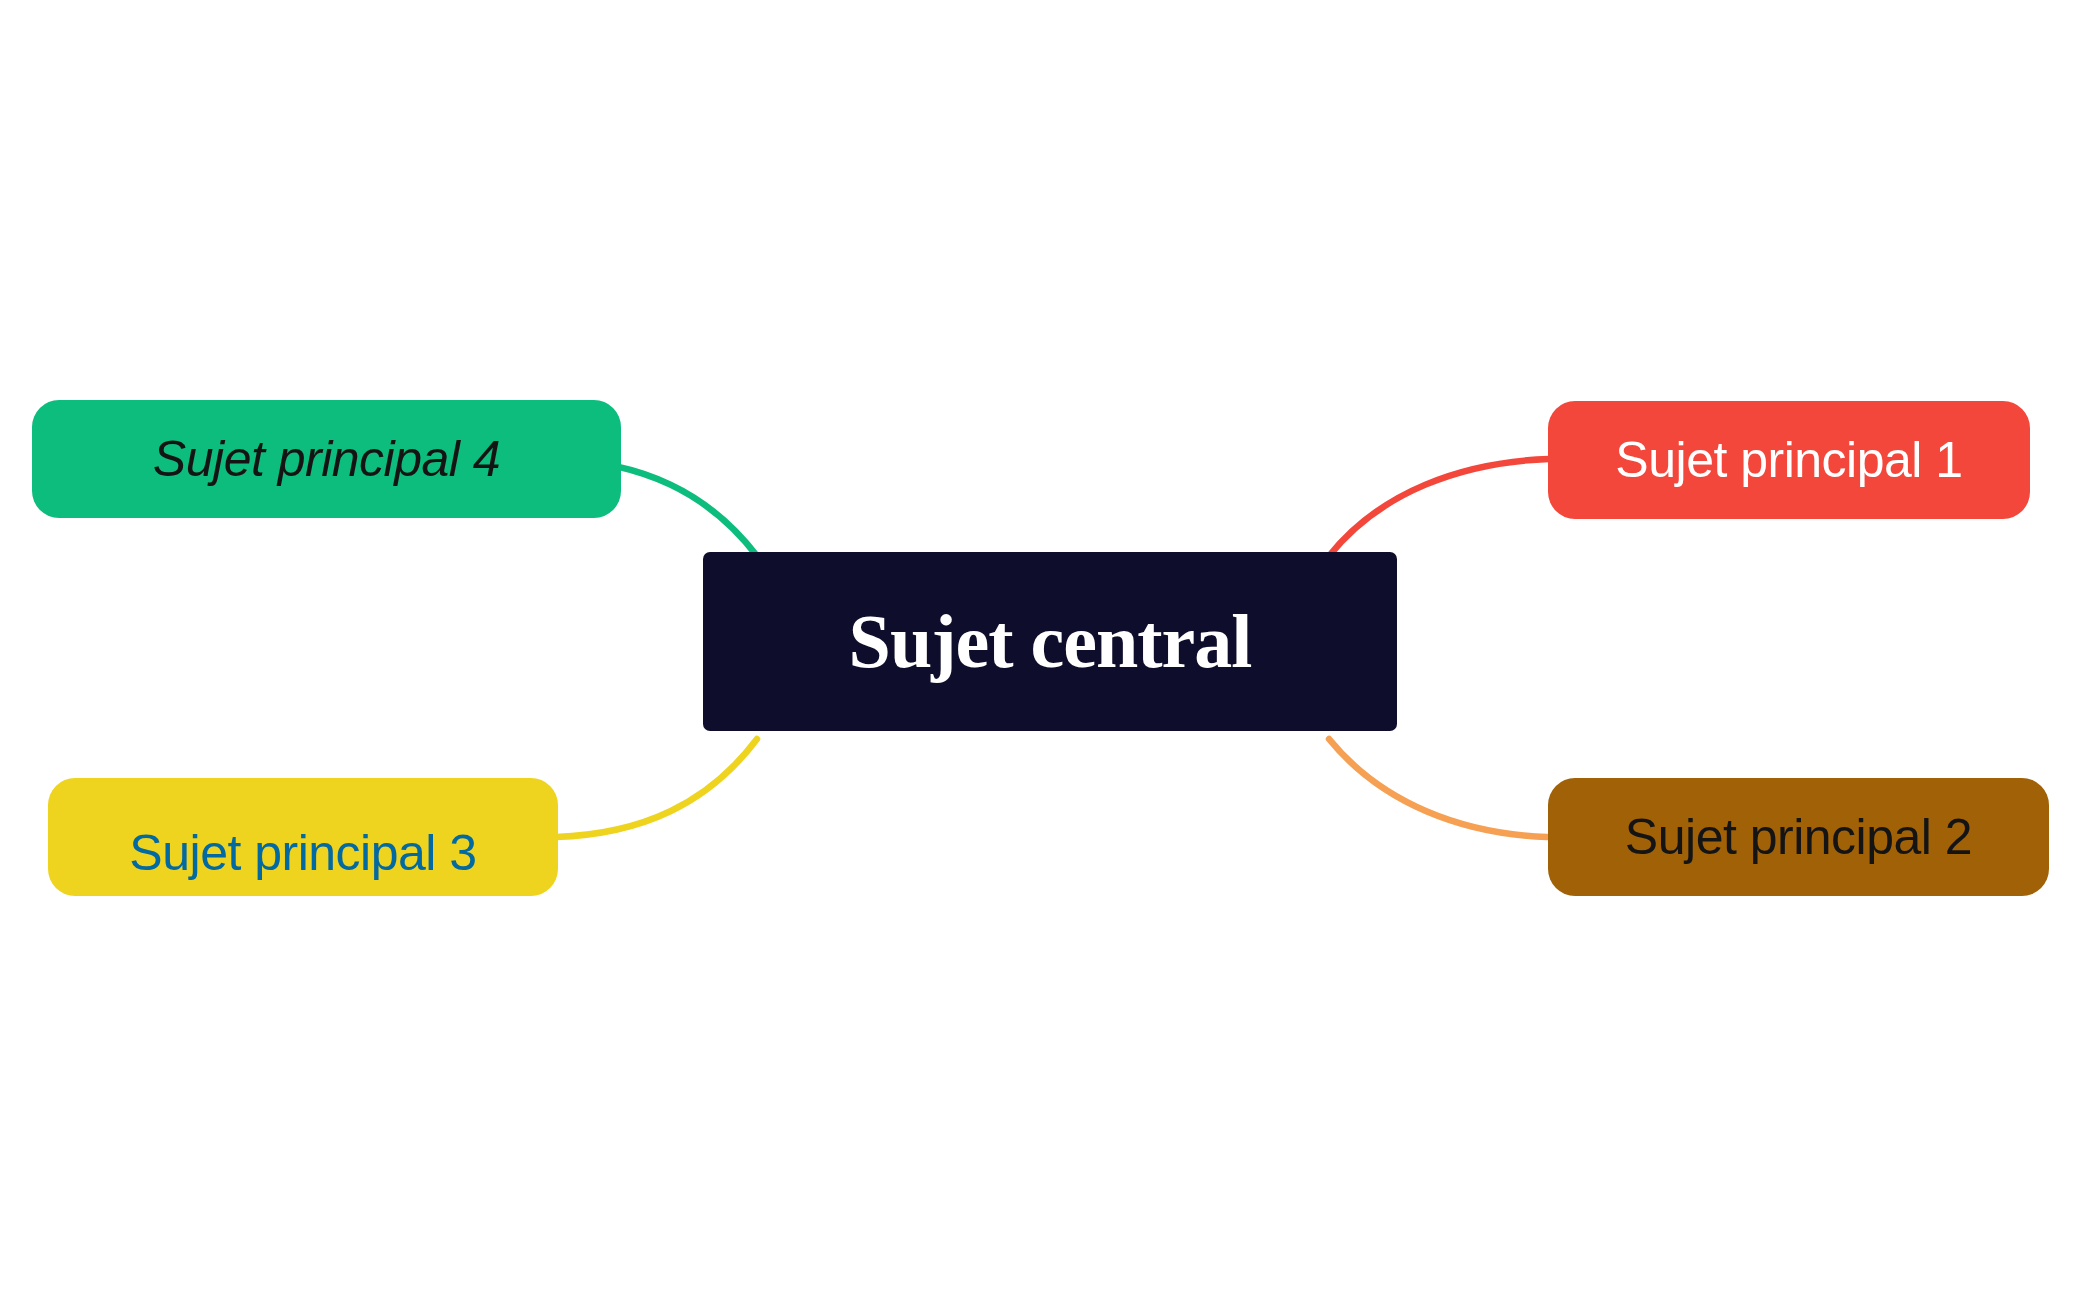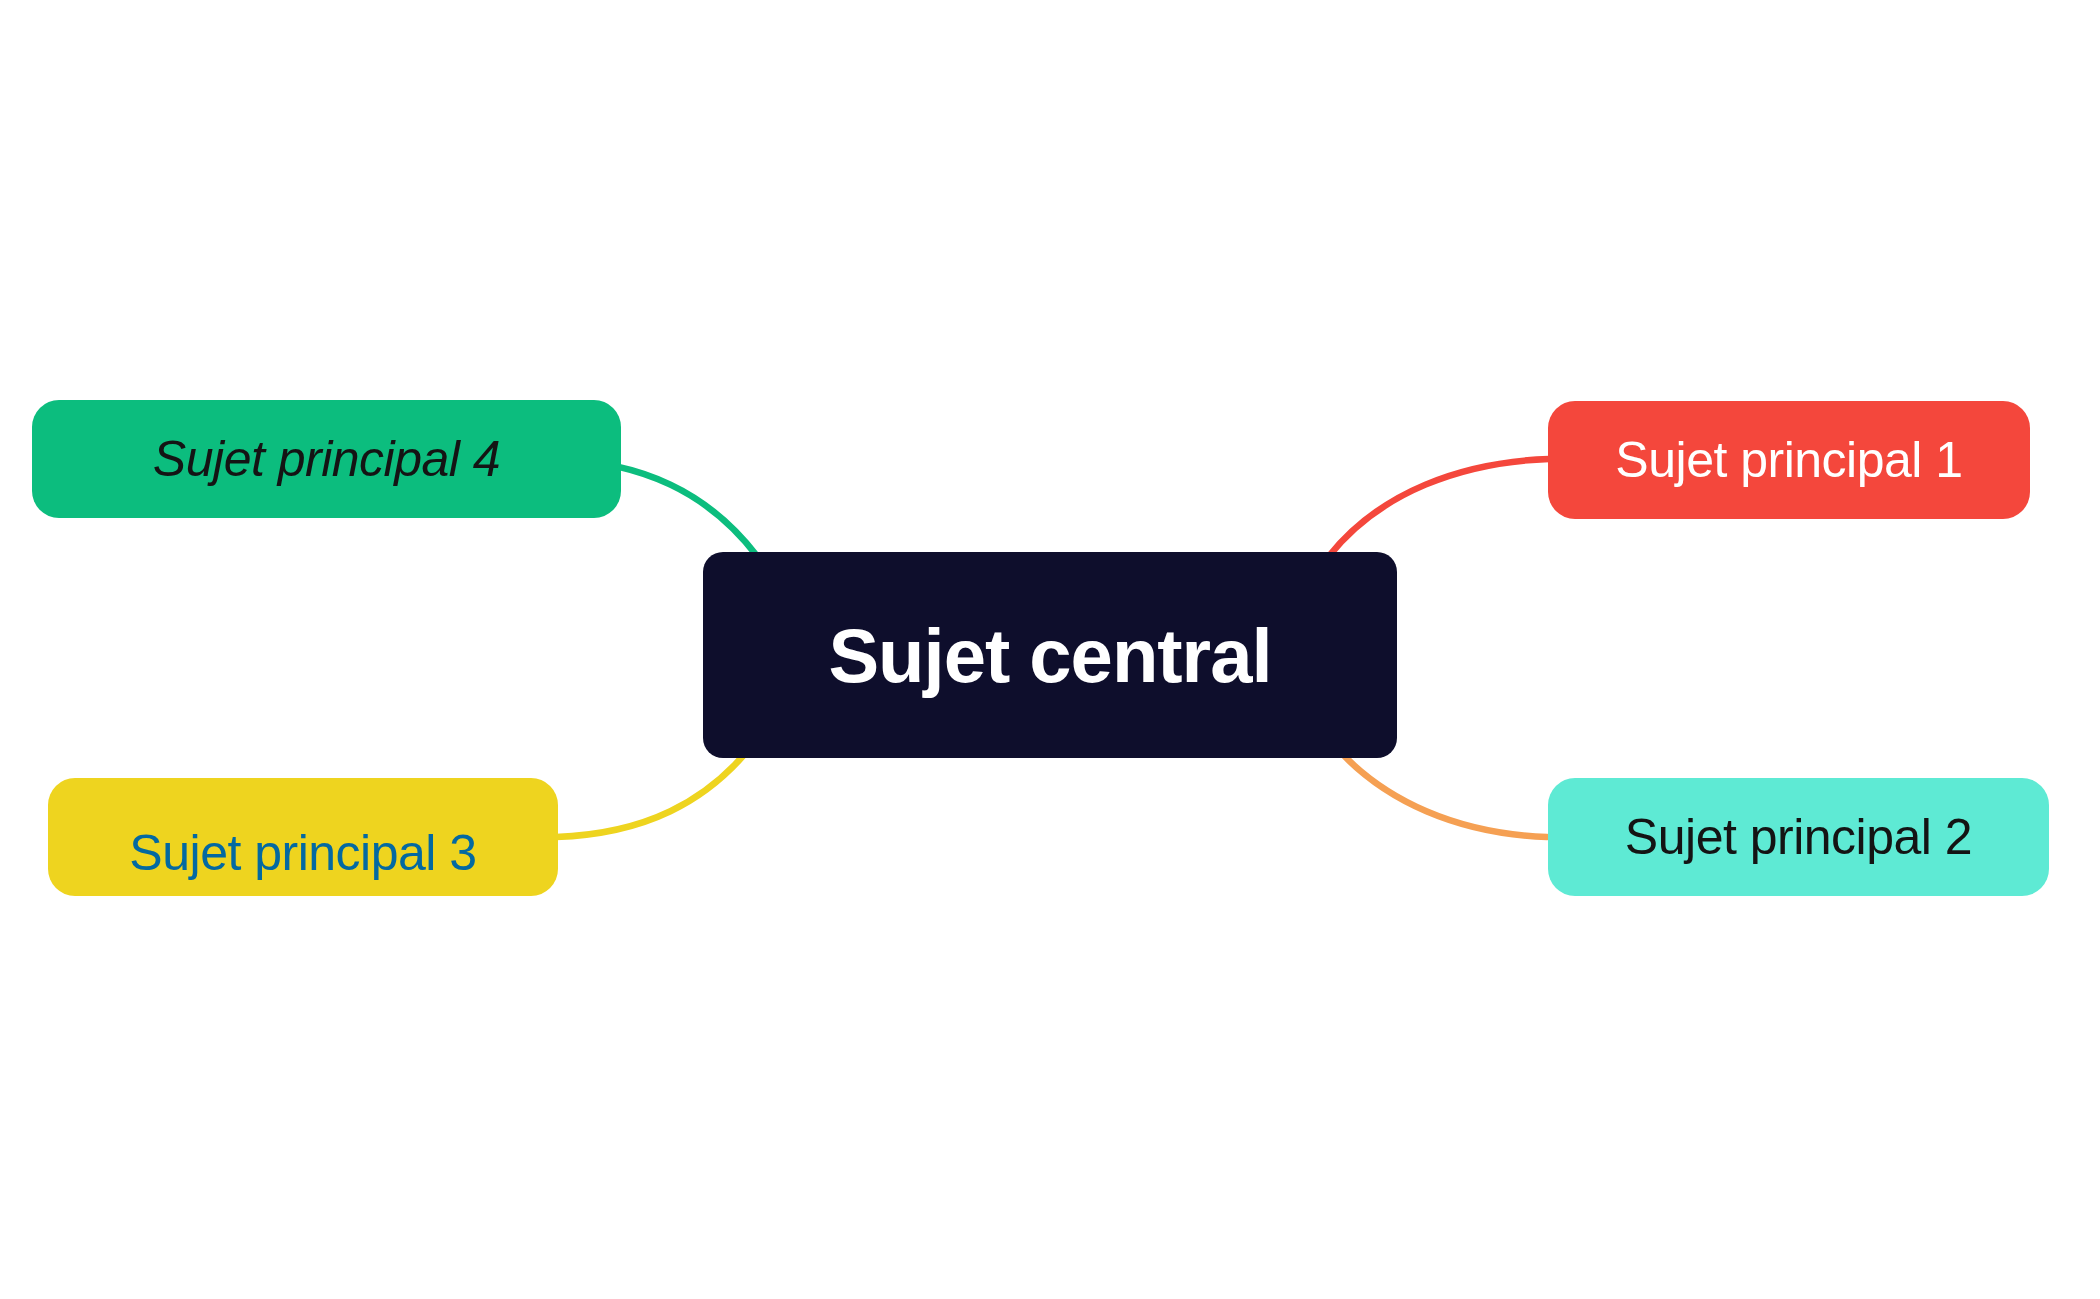--- a/index.html
+++ b/index.html
@@ -29,22 +29,23 @@
     align-items: center;
     justify-content: center;
     box-sizing: border-box;
     z-index: 2;
     cursor: pointer;
   }
   .node-central {
     left: 703px;
     top: 552px;
     width: 694px;
-    height: 206px;
-    border-radius: 20px;
+    height: 179px;
+    border-radius: 7px;
+    font-family: Liberation Serif, serif;
   }
   .node-central .node-label {
     font-size: 76px;
     font-weight: 700;
     letter-spacing: -1px;
     white-space: nowrap;
   }
   .node-branch {
     height: 118px;
     border-radius: 27px;
@@ -77,21 +78,21 @@
   </svg>
 
   <div class="node node-central" style="background: rgb(14, 14, 44);">
     <span class="node-label" style="color: rgb(255, 255, 255);">Sujet central</span>
   </div>
 
   <div class="node node-branch node-branch-1" style="background: rgb(244, 71, 60); text-align: right;">
     <span class="node-label" style="color: rgb(255, 255, 255);">Sujet principal 1</span>
   </div>
 
-  <div class="node node-branch node-branch-2" style="background: #5eead4;">
+  <div class="node node-branch node-branch-2" style="background: #a16207;">
     <span class="node-label" style="color: rgb(20, 20, 20);">Sujet principal 2</span>
   </div>
 
   <div class="node node-branch node-branch-3" style="background: rgb(238, 212, 31);">
     <span class="node-label" style="color: #0369a1; margin-top: 32px;">Sujet principal 3</span>
   </div>
 
   <div class="node node-branch node-branch-4" style="background: rgb(12, 189, 126);">
     <span class="node-label" style="color: rgb(20, 20, 20);">Sujet principal 4</span>
   </div>

